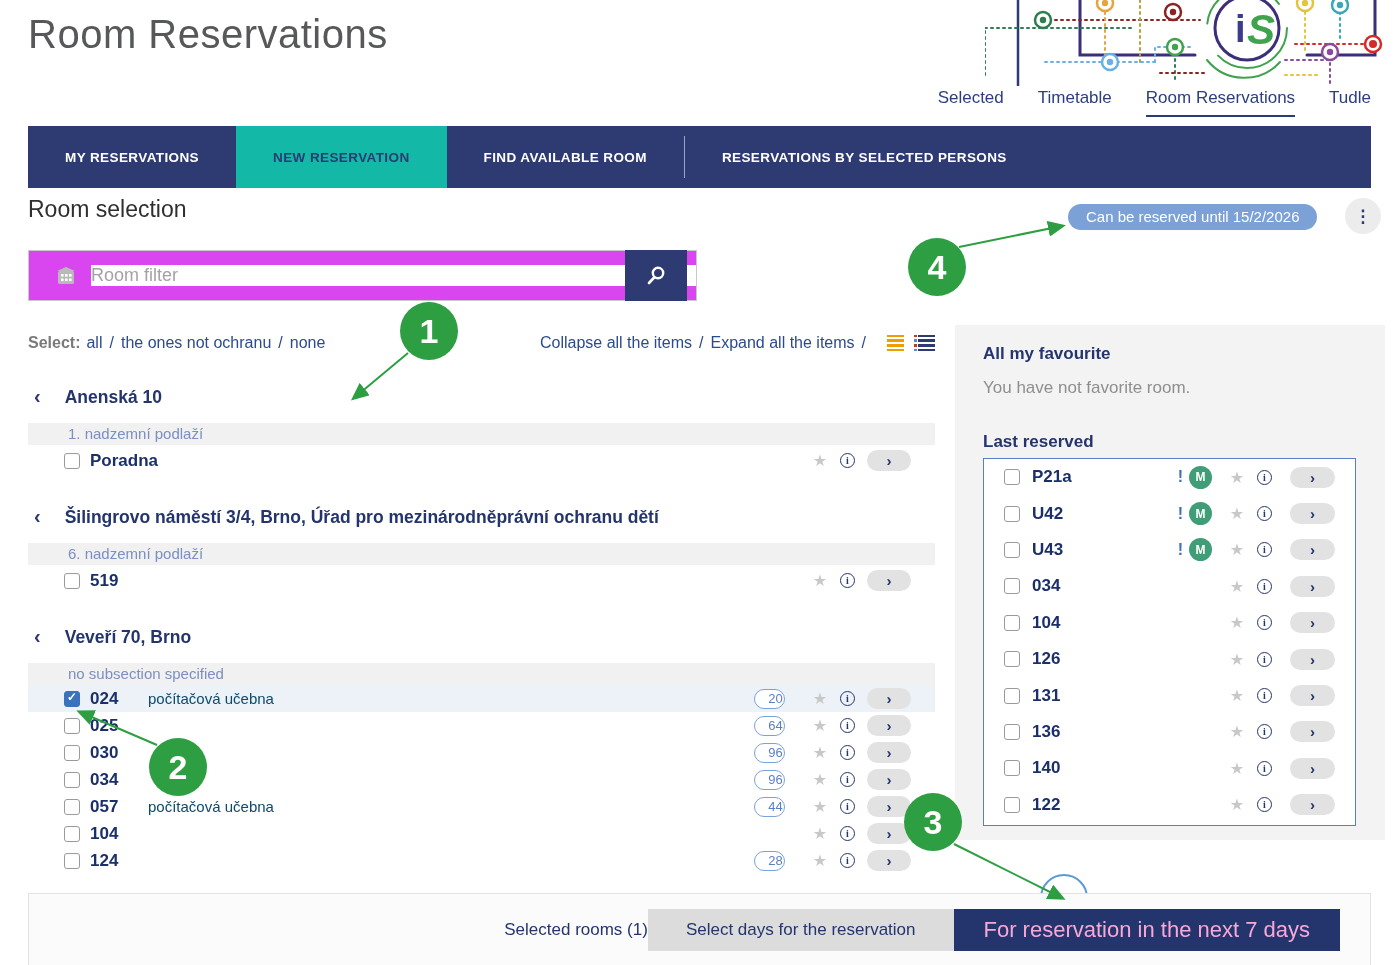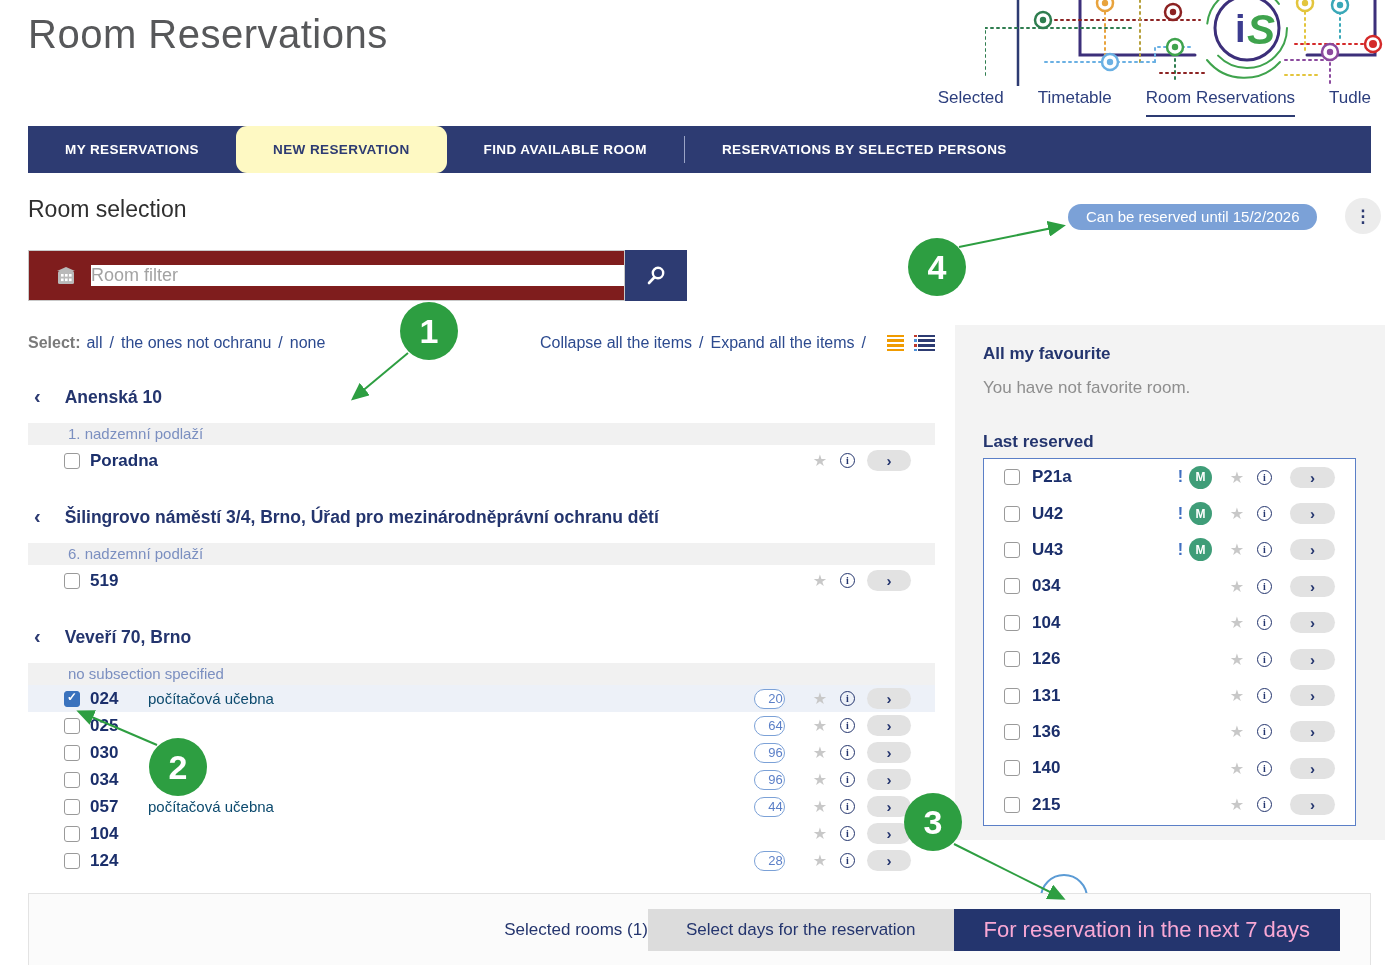--- a/index.html
+++ b/index.html
@@ -6,32 +6,32 @@
   html,body { width:1399px; height:965px; background:#fff; font-family:"Liberation Sans", sans-serif; position:relative; overflow:hidden; }
 
   
   .page-title { position:absolute; left:28px; top:12px; font-size:40px; font-weight:300; color:#57585a; letter-spacing:.5px; }
   .logo-wrap { position:absolute; left:985px; top:0; width:400px; height:86px; }
   .top-nav { position:absolute; top:88px; left:880px; width:491px; display:flex; justify-content:flex-end; gap:34px; font-size:17px; }
   .top-nav a { color:#2c3e7d; text-decoration:none; padding-bottom:7px; white-space:nowrap; }
   .top-nav a.active { border-bottom:2px solid #2d3b72; }
 
   
-  .tab-bar { position:absolute; left:28px; top:126px; width:1343px; height:47px; background:#2d3b72; display:flex; align-items:stretch; }
+  .tab-bar { position:absolute; left:28px; top:126px; width:1343px; height:62px; background:#2d3b72; display:flex; align-items:stretch; }
   .tab { display:flex; align-items:center; padding:0 37px; color:#fff; font-size:13.5px; font-weight:700; letter-spacing:.4px; cursor:pointer; white-space:nowrap; }
-  .tab.active { background:#fef9c3; color:#2d3b72;border-radius:11px; }
+  .tab.active { background:#14b8a6; color:#2d3b72; }
   .tab-divider { width:1px; background:#9aa4c6; margin:10px 0; }
 
   
   .section-title { position:absolute; left:28px; top:196px; font-size:23px; color:#2f2f2f; }
   .reserve-badge { position:absolute; left:1068px; top:204px; height:26px; line-height:26px; padding:0 18px; background:#7ba1d7; color:#fff; border-radius:13px; font-size:15px; }
   .kebab-btn { position:absolute; left:1345px; top:198px; width:36px; height:36px; border-radius:50%; background:#ececec; color:#2d3b72; font-size:17px; font-weight:700; display:flex; align-items:center; justify-content:center; cursor:pointer; }
 
   
-  .search-box { position:absolute; left:28px; top:250px; width:597px; height:51px; border:1px solid #c9c9c9; background:#7f1d1d; display:flex; align-items:center; }
+  .search-box { position:absolute; left:28px; top:250px; width:669px; height:51px; border:1px solid #c9c9c9; background:#d946ef; display:flex; align-items:center; }
   .search-box .b-icon { margin:0 14px 0 26px; }
   .search-input { border:0; outline:0; flex:1; font-size:18px; color:#444; font-family:"Liberation Sans",sans-serif; }
   .search-input::placeholder { color:#a3a3a3; }
   .search-btn { position:absolute; left:625px; top:250px; width:62px; height:51px; background:#2d3b72; border:0; display:flex; align-items:center; justify-content:center; cursor:pointer; }
 
   
   .controls-row { position:absolute; left:28px; top:334px; width:907px; display:flex; align-items:center; font-size:16px; }
   .controls-row .lbl { color:#7a7a7a; margin-right:6px;font-weight:bold; }
   .controls-row a { color:#2c4a8f; text-decoration:none; }
   .sep { color:#2c4a8f; margin:0 7px; }
@@ -373,21 +373,21 @@
       </div>
       <div class="sb-row">
         <span class="cb"></span>
         <span class="room-label">140</span>
         <span class="star-ic">★</span>
         <span class="info-ic">i</span>
         <span class="go-pill">›</span>
       </div>
       <div class="sb-row">
         <span class="cb"></span>
-        <span class="room-label">215</span>
+        <span class="room-label">122</span>
         <span class="star-ic">★</span>
         <span class="info-ic">i</span>
         <span class="go-pill">›</span>
       </div>
     </div>
 </aside>
 
 <div class="hidden-arc"></div>
 
 <div class="footer-bar">

